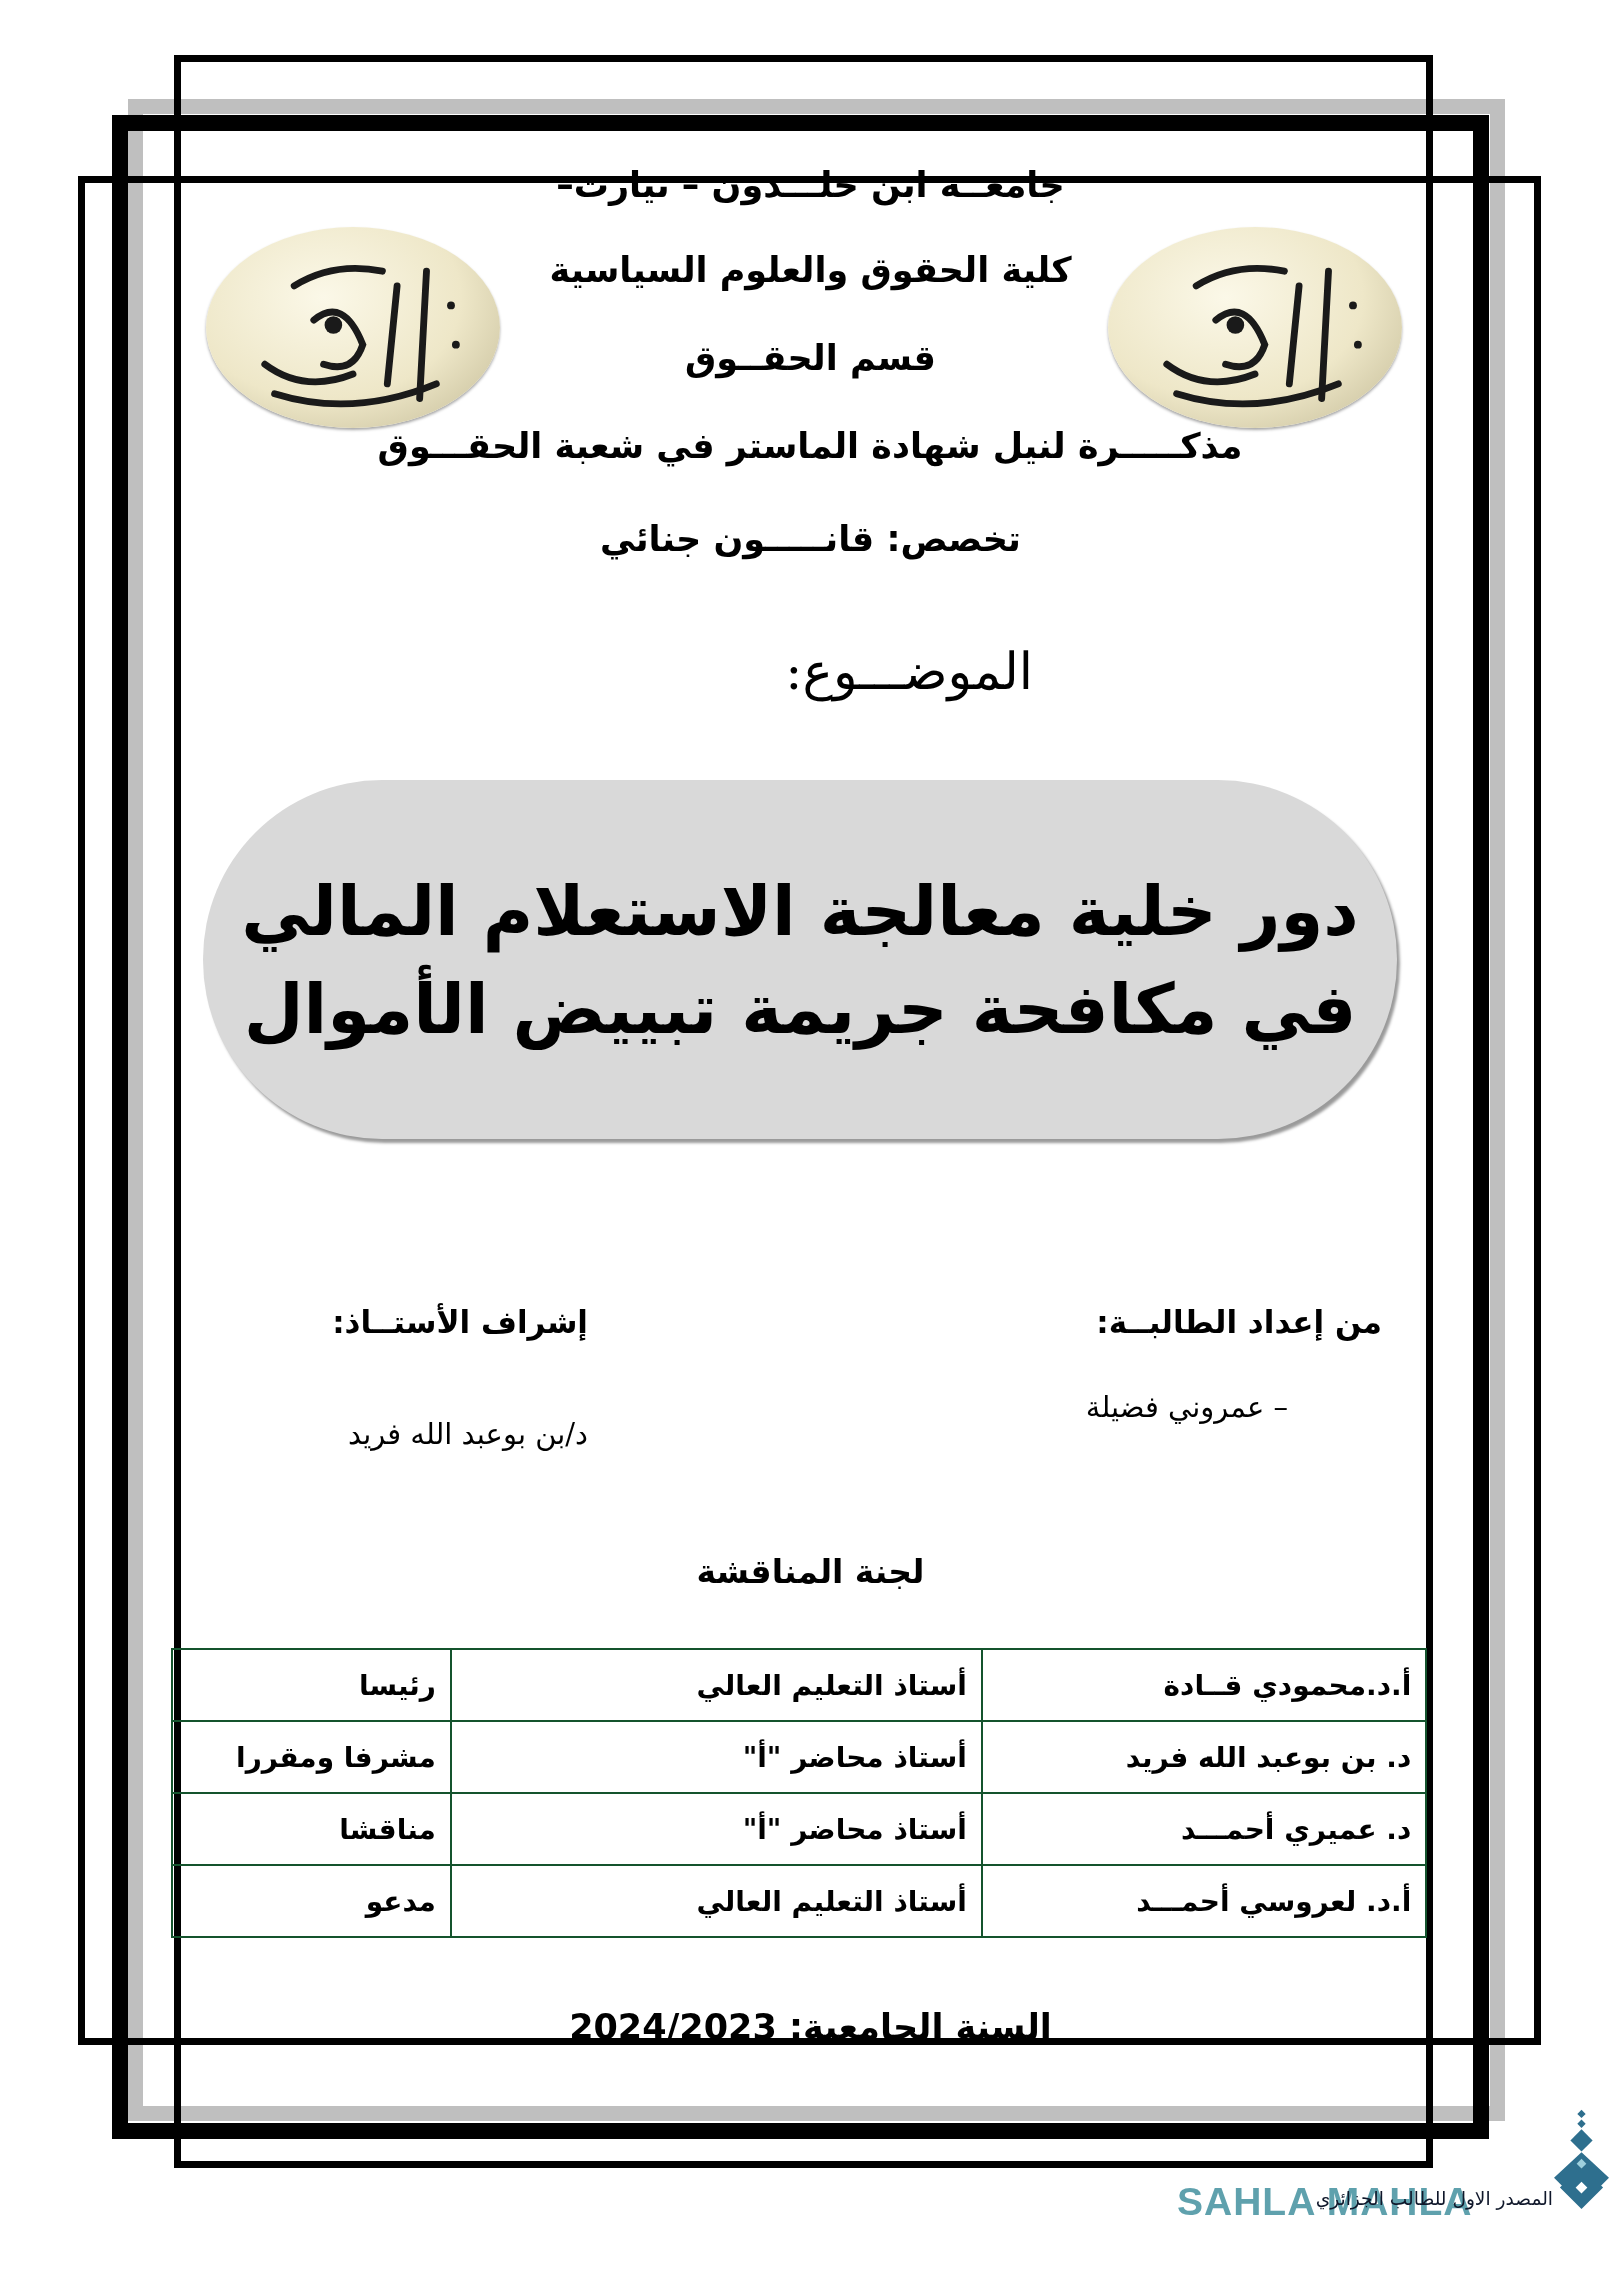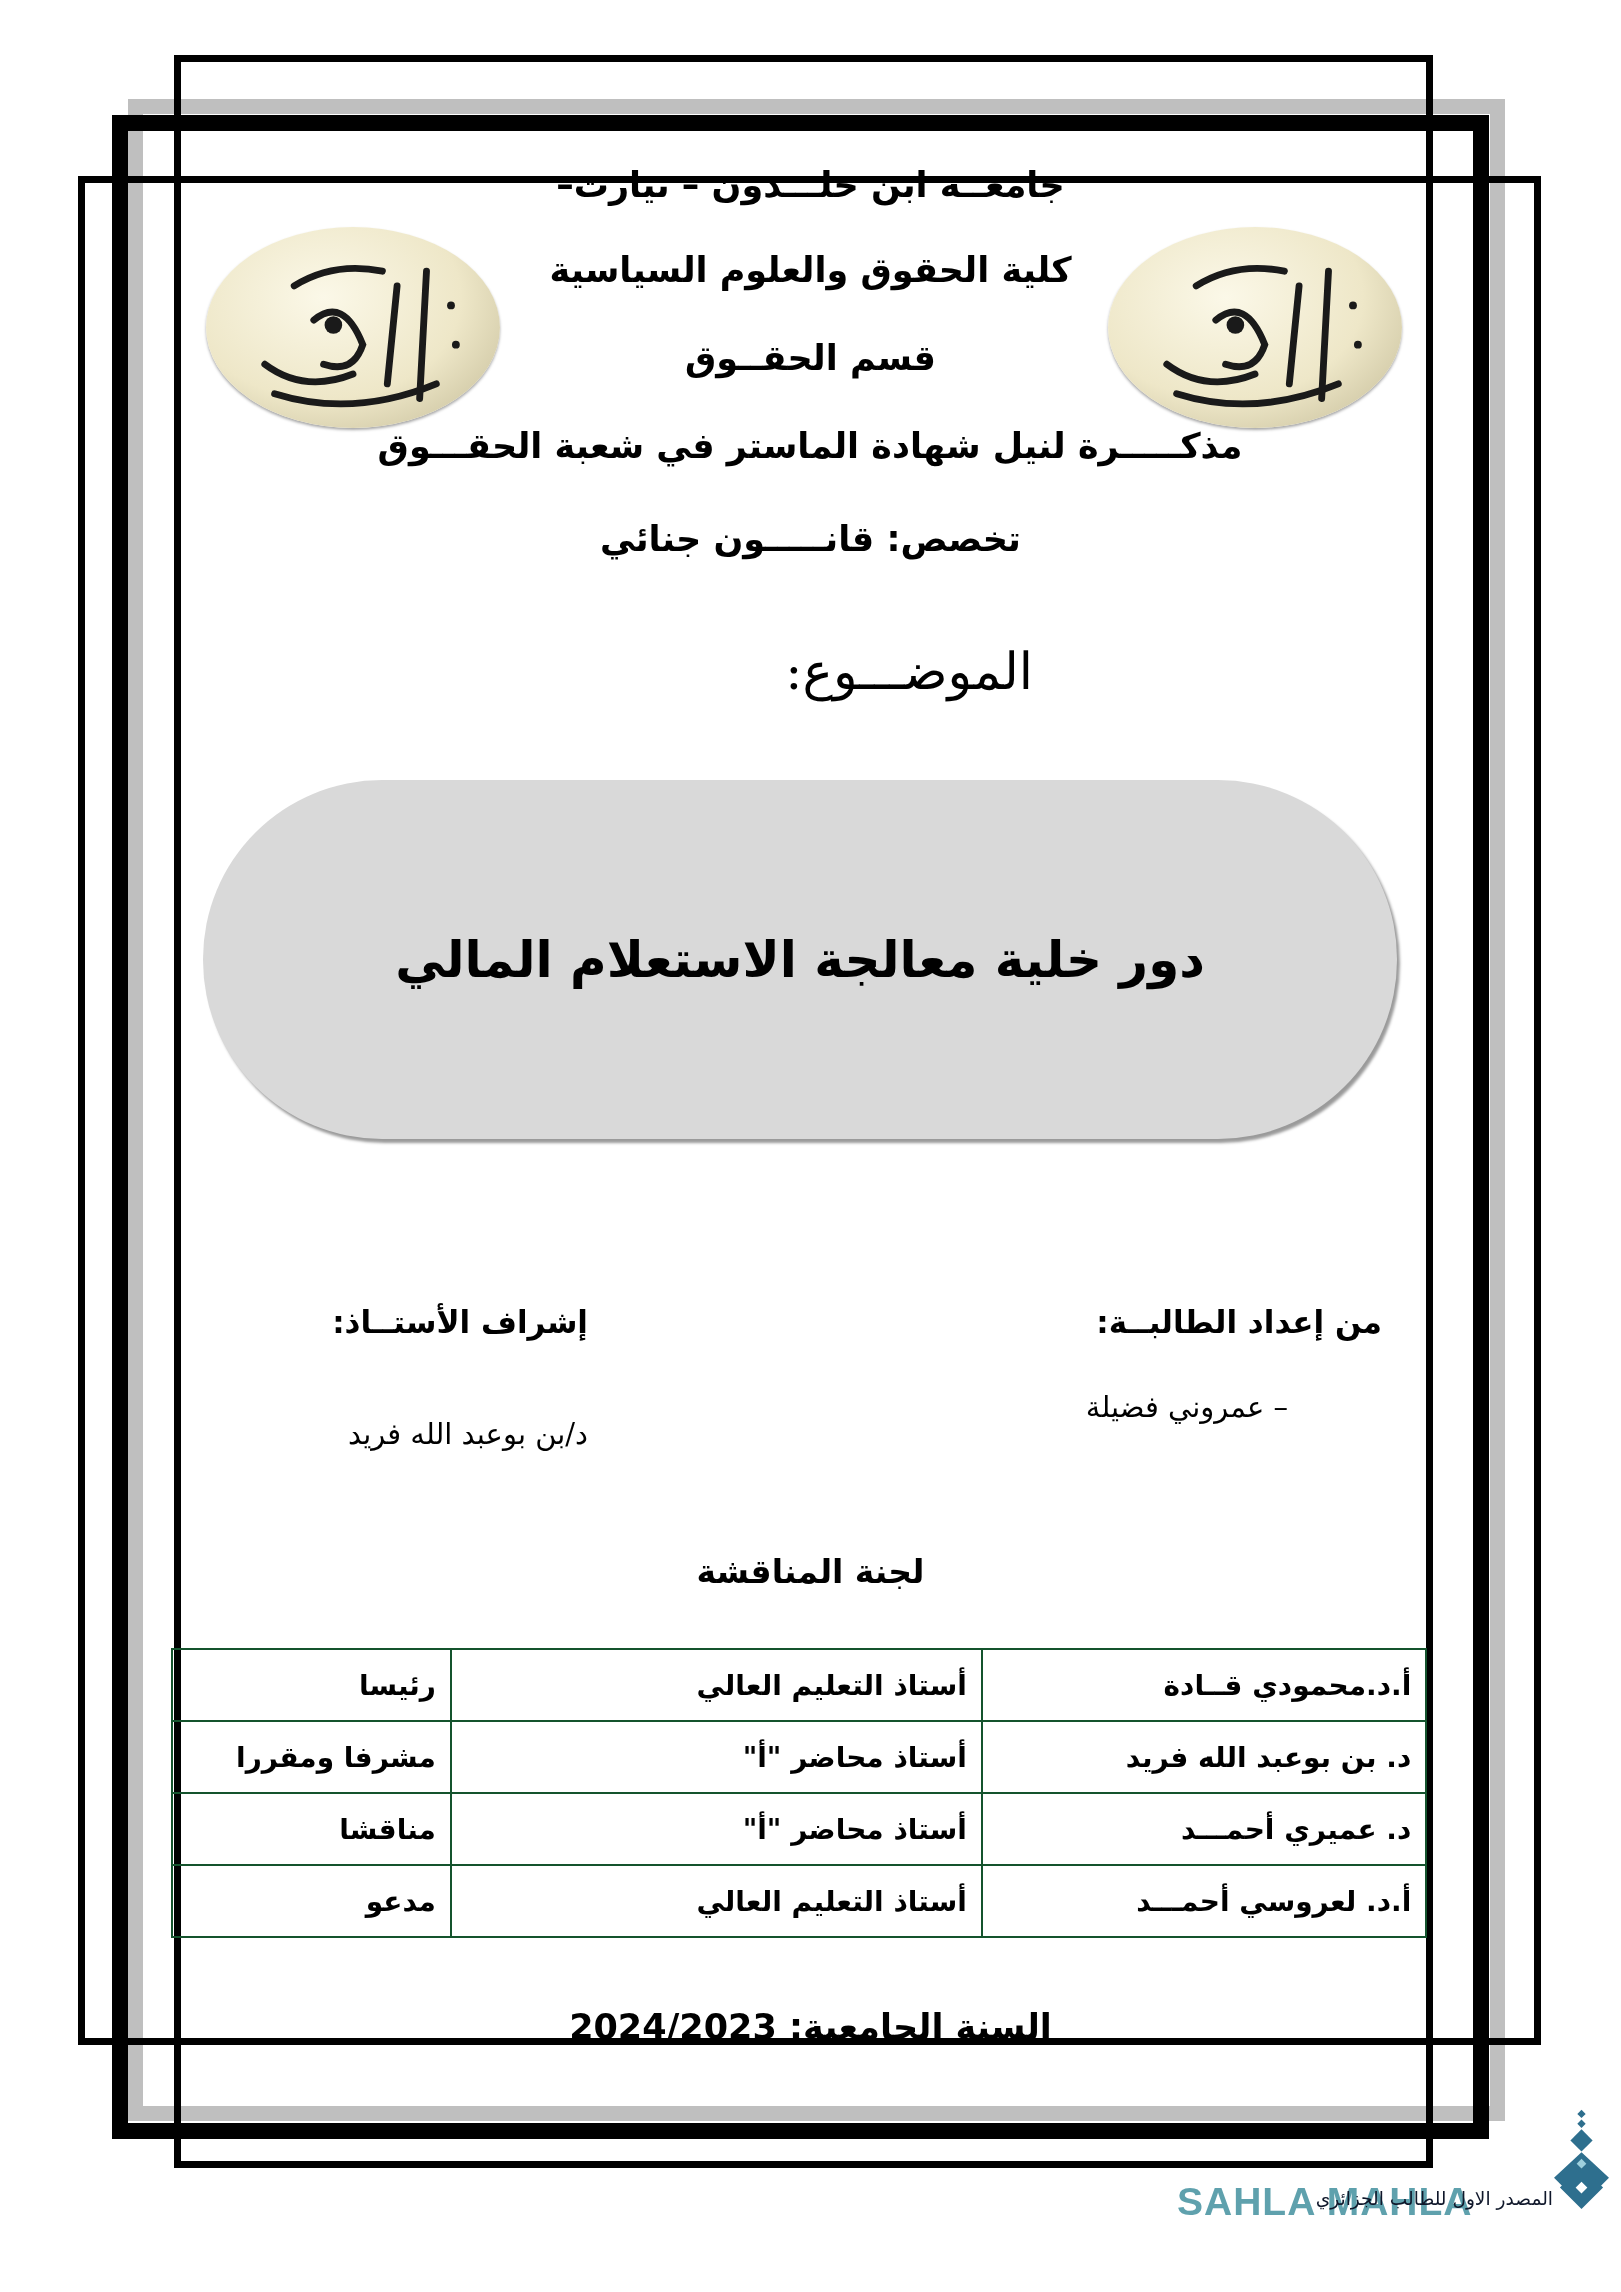--- a/index.html
+++ b/index.html
@@ -73,21 +73,21 @@
       border-radius: 179px / 179px;
       background: #d9d9d9;
       box-shadow: 2.9px 3.9px 2.9px #9a9a9a;
       display: flex; flex-direction: column;
       align-items: center; justify-content: center;
       direction: rtl;
     }
     .title-line {
       font-family: "DejaVu Sans", sans-serif;
       font-weight: bold;
-      font-size: 50px;
+      font-size: 69px;
       line-height: 98px;
       white-space: nowrap;
       letter-spacing: -1px;
     }
 
     
     .meta-heading {
       font-weight: bold; font-size: 31px; direction: rtl; white-space: nowrap;
     }
     .meta-value {
@@ -198,20 +198,21 @@
 <div class="abs hline h-univ">جامعــة ابن خلـــدون – تيارت–</div>
 <div class="abs hline h-fac">كلية الحقوق والعلوم السياسية</div>
 <div class="abs hline h-dept">قسم الحقــوق</div>
 <div class="abs hline h-memo">مذكـــــرة لنيل شهادة الماستر في شعبة الحقـــوق</div>
 <div class="abs hline h-spec">تخصص: قانـــــون جنائي</div>
 
 <div class="abs subject-label">الموضـــوع:</div>
 
 <div class="abs title-pill">
   <div class="title-line">دور خلية معالجة  الاستعلام المالي</div>
+  <div class="title-line">في مكافحة جريمة تبييض الأموال</div>
 </div>
 
 <div class="abs meta-heading prep-heading">من إعداد الطالبــة:</div>
 <div class="abs meta-value prep-value">–  عمروني فضيلة</div>
 
 <div class="abs meta-heading sup-heading">إشراف الأستــاذ:</div>
 <div class="abs meta-value sup-value">د/بن بوعبد الله فريد</div>
 
 <div class="abs committee-title">لجنة المناقشة</div>
 

